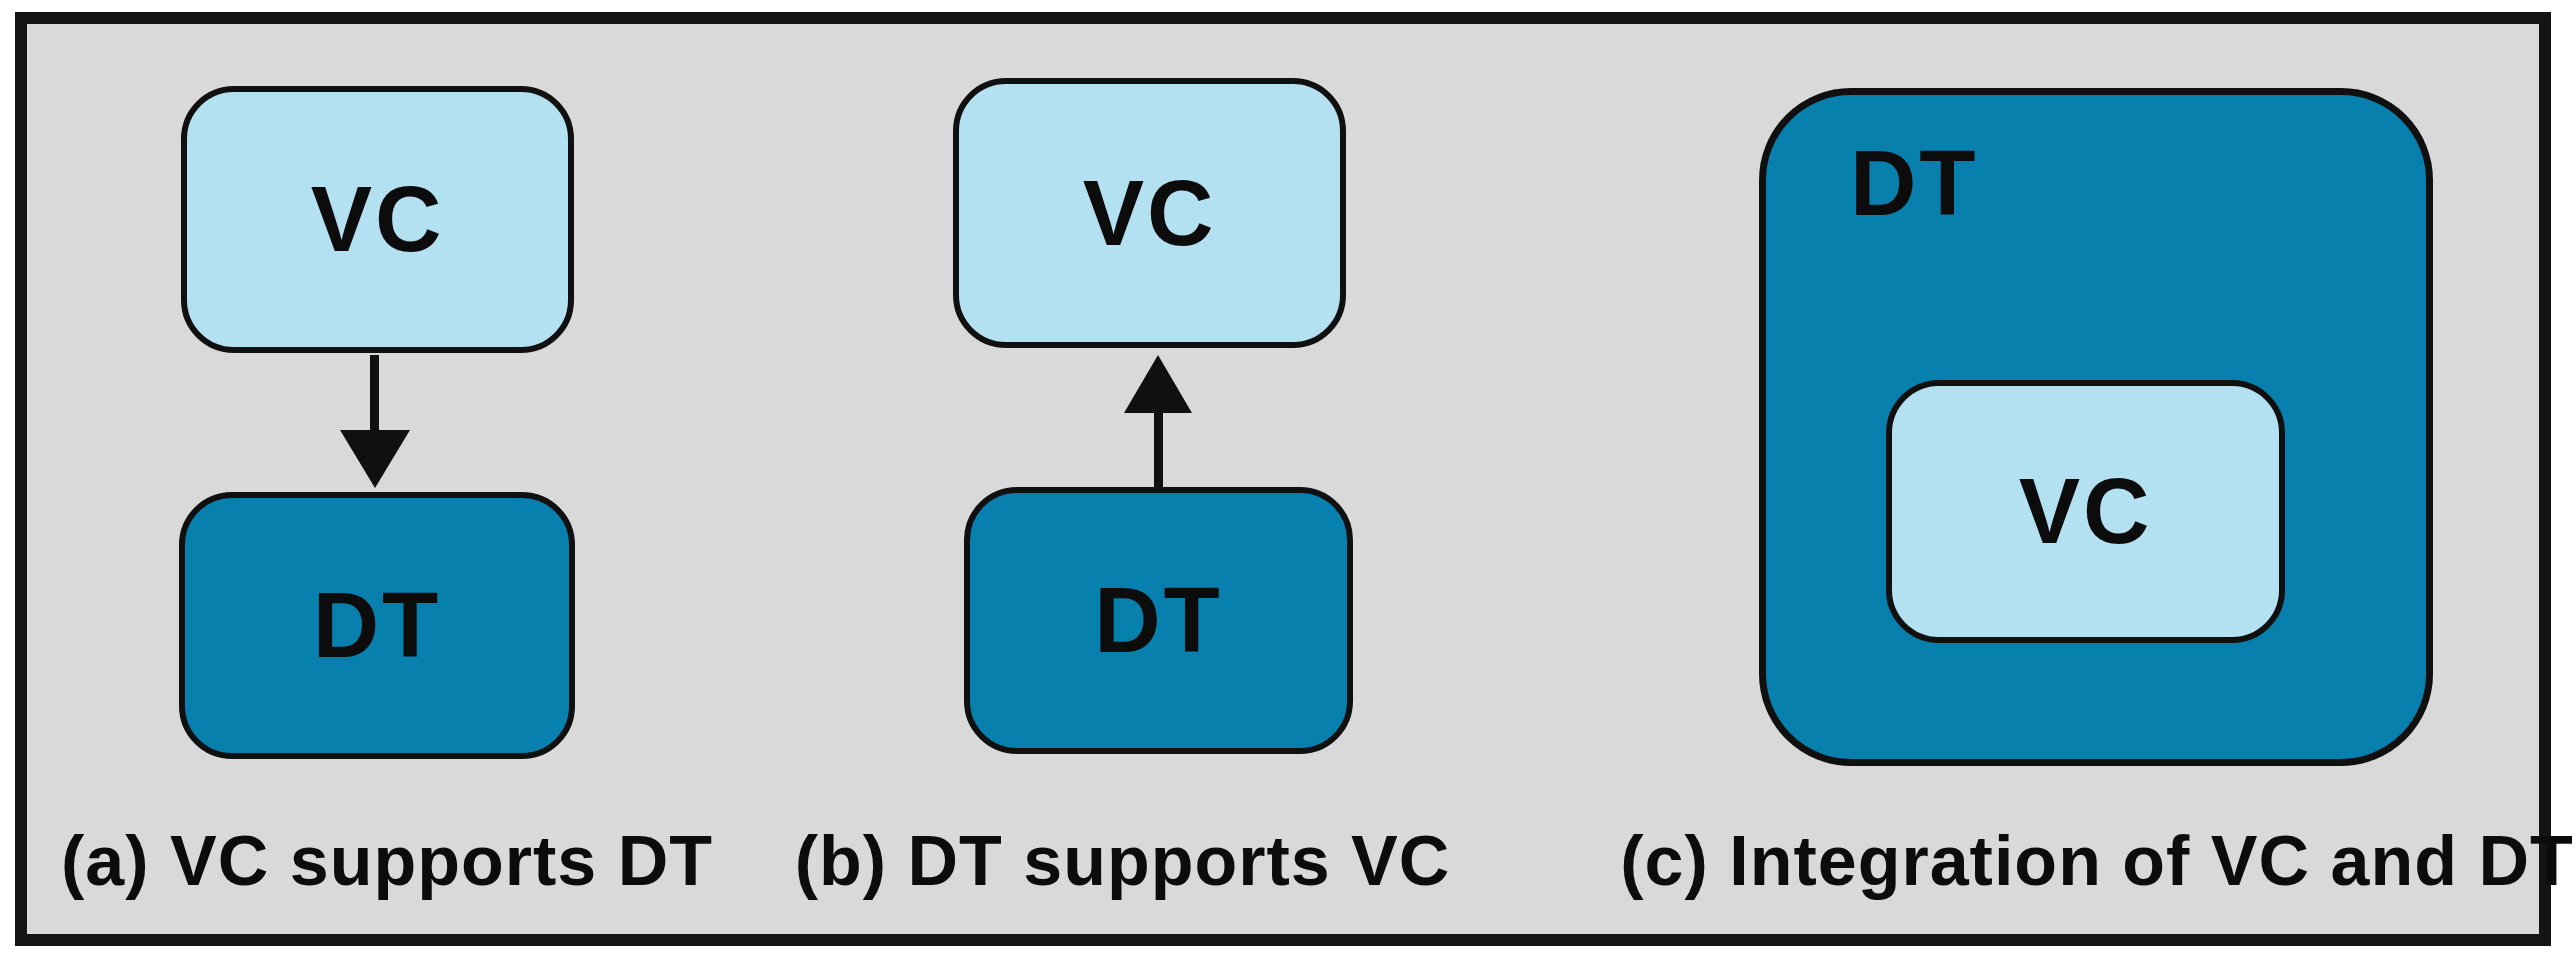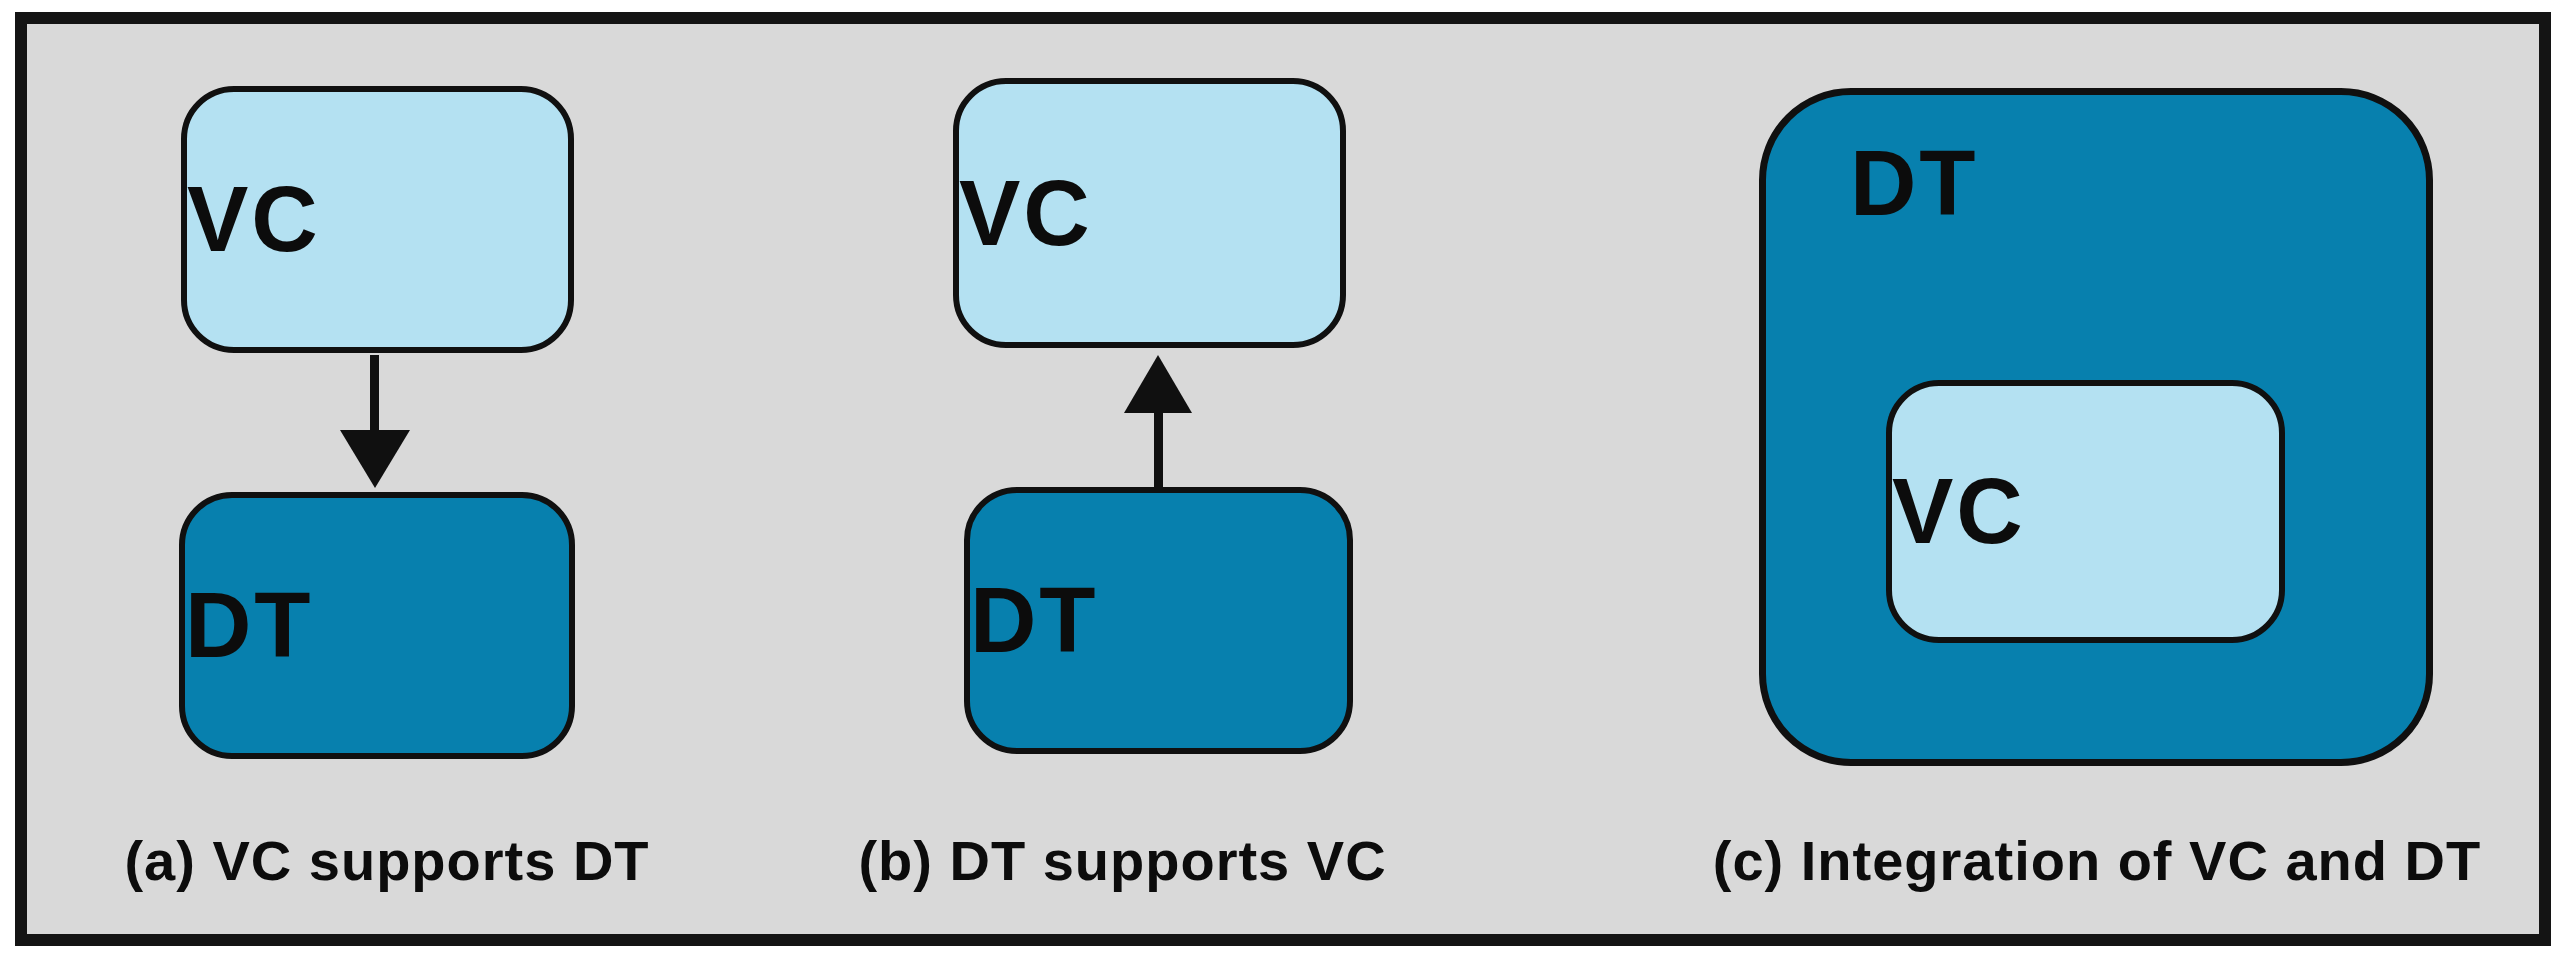--- a/index.html
+++ b/index.html
@@ -21,21 +21,21 @@
   .frame{
     position:absolute;left:15.3px;top:12.4px;
     width:2536px;height:934px;
     box-sizing:border-box;
     border:12.4px solid var(--frame);
     background:var(--bg);
   }
   .node{
     position:absolute;
     box-sizing:border-box;
-    display:flex;align-items:center;justify-content:flex-start;
+    display:flex;align-items:center;justify-content:center;
     border:6.7px solid var(--outline);
     border-radius:53px;
     color:var(--text);
     font-weight:bold;
     font-size:92px;
     letter-spacing:2.9px;
   }
   .vc{background:var(--vc-fill);}
   .dt{background:var(--dt-fill);}
 
@@ -61,21 +61,21 @@
         display:block;}
   .dt-c-label{
     position:absolute;left:84px;top:36px;
     font-weight:bold;font-size:92px;letter-spacing:2.9px;color:var(--text);
   }
   .vc-c{left:1886px;top:380px;width:399px;height:263px;}
 
   .caption{
     position:absolute;top:808px;height:105px;
     display:flex;align-items:center;justify-content:center;
-    font-weight:bold;font-size:56px;
+    font-weight:bold;font-size:70px;
     color:var(--text);
     letter-spacing:1px;
     white-space:nowrap;
   }
   .cap-a{left:29px;width:716px;}
   .cap-b{left:774px;width:697px;}
   .cap-c{left:1615px;width:964px;}
 </style>
 </head>
 <body>

